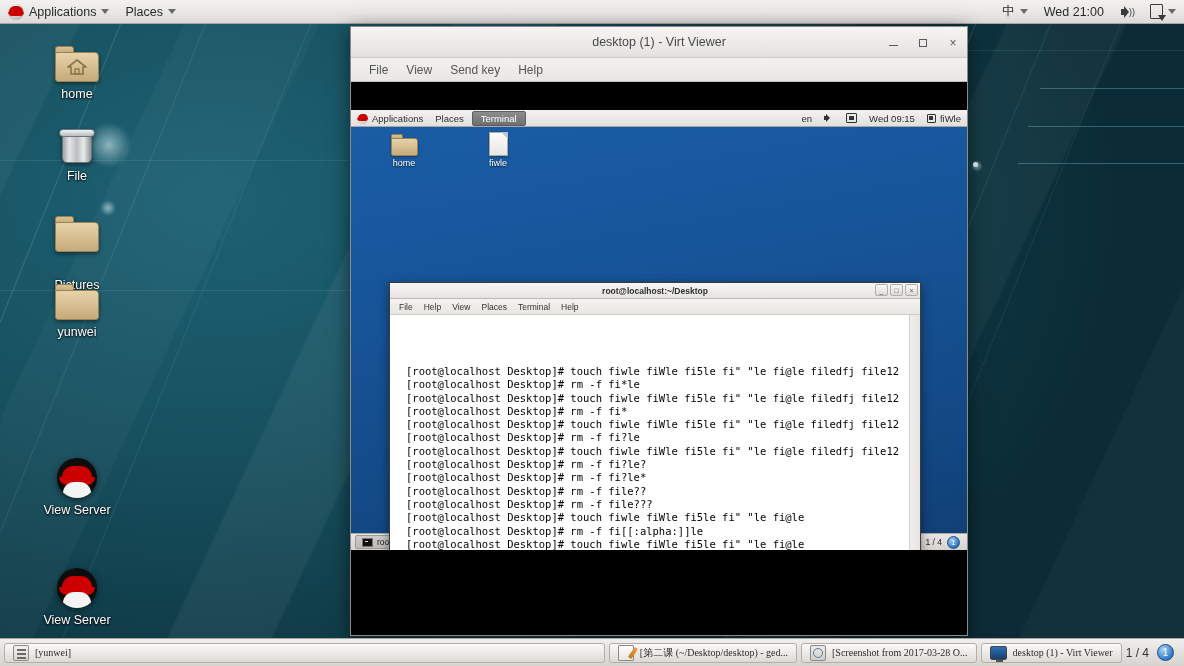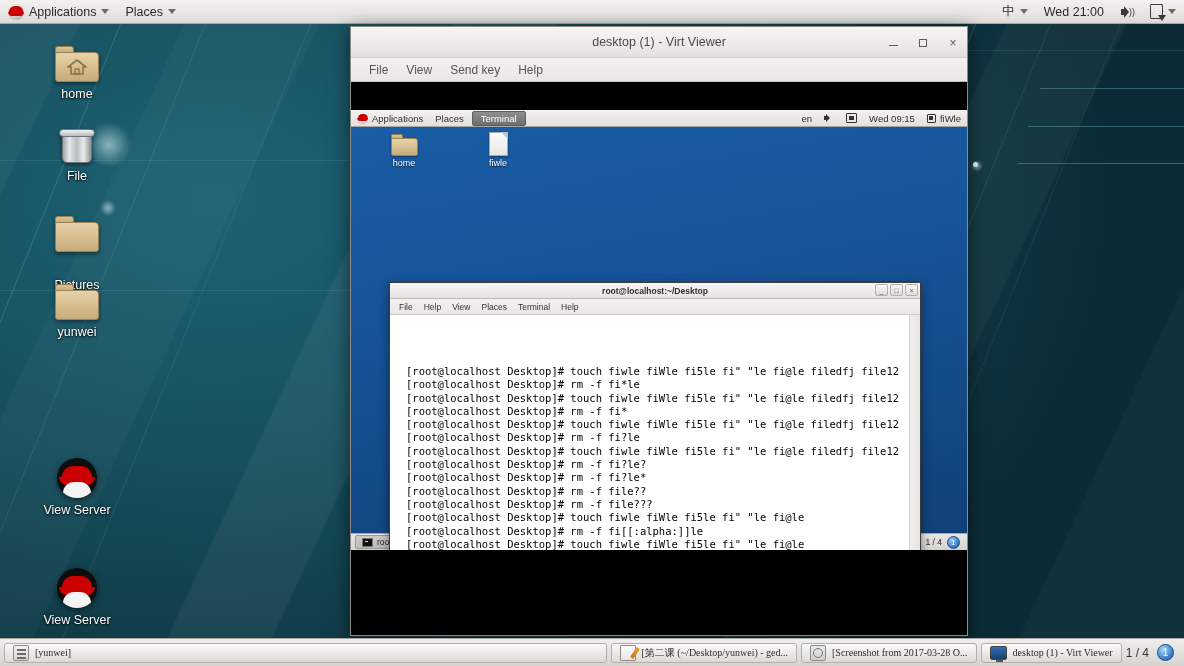--- a/index.html
+++ b/index.html
@@ -604,21 +604,21 @@
   </div>
 </div>
 
 <div id="host-taskbar">
   <div class="task-btn first">
     <span class="ti-files"></span>
     <span class="tlabel">[yunwei]</span>
   </div>
   <div class="task-btn">
     <span class="ti-gedit"></span>
-    <span class="tlabel">[第二课 (~/Desktop/yunwei) - ged...</span>
+    <span class="tlabel">[第二课 (~/Desktop/desktop) - ged...</span>
   </div>
   <div class="task-btn">
     <span class="ti-shot"></span>
     <span class="tlabel">[Screenshot from 2017-03-28 O...</span>
   </div>
   <div class="task-btn">
     <span class="ti-monitor"></span>
     <span class="tlabel">desktop (1) - Virt Viewer</span>
   </div>
   <div class="right">

